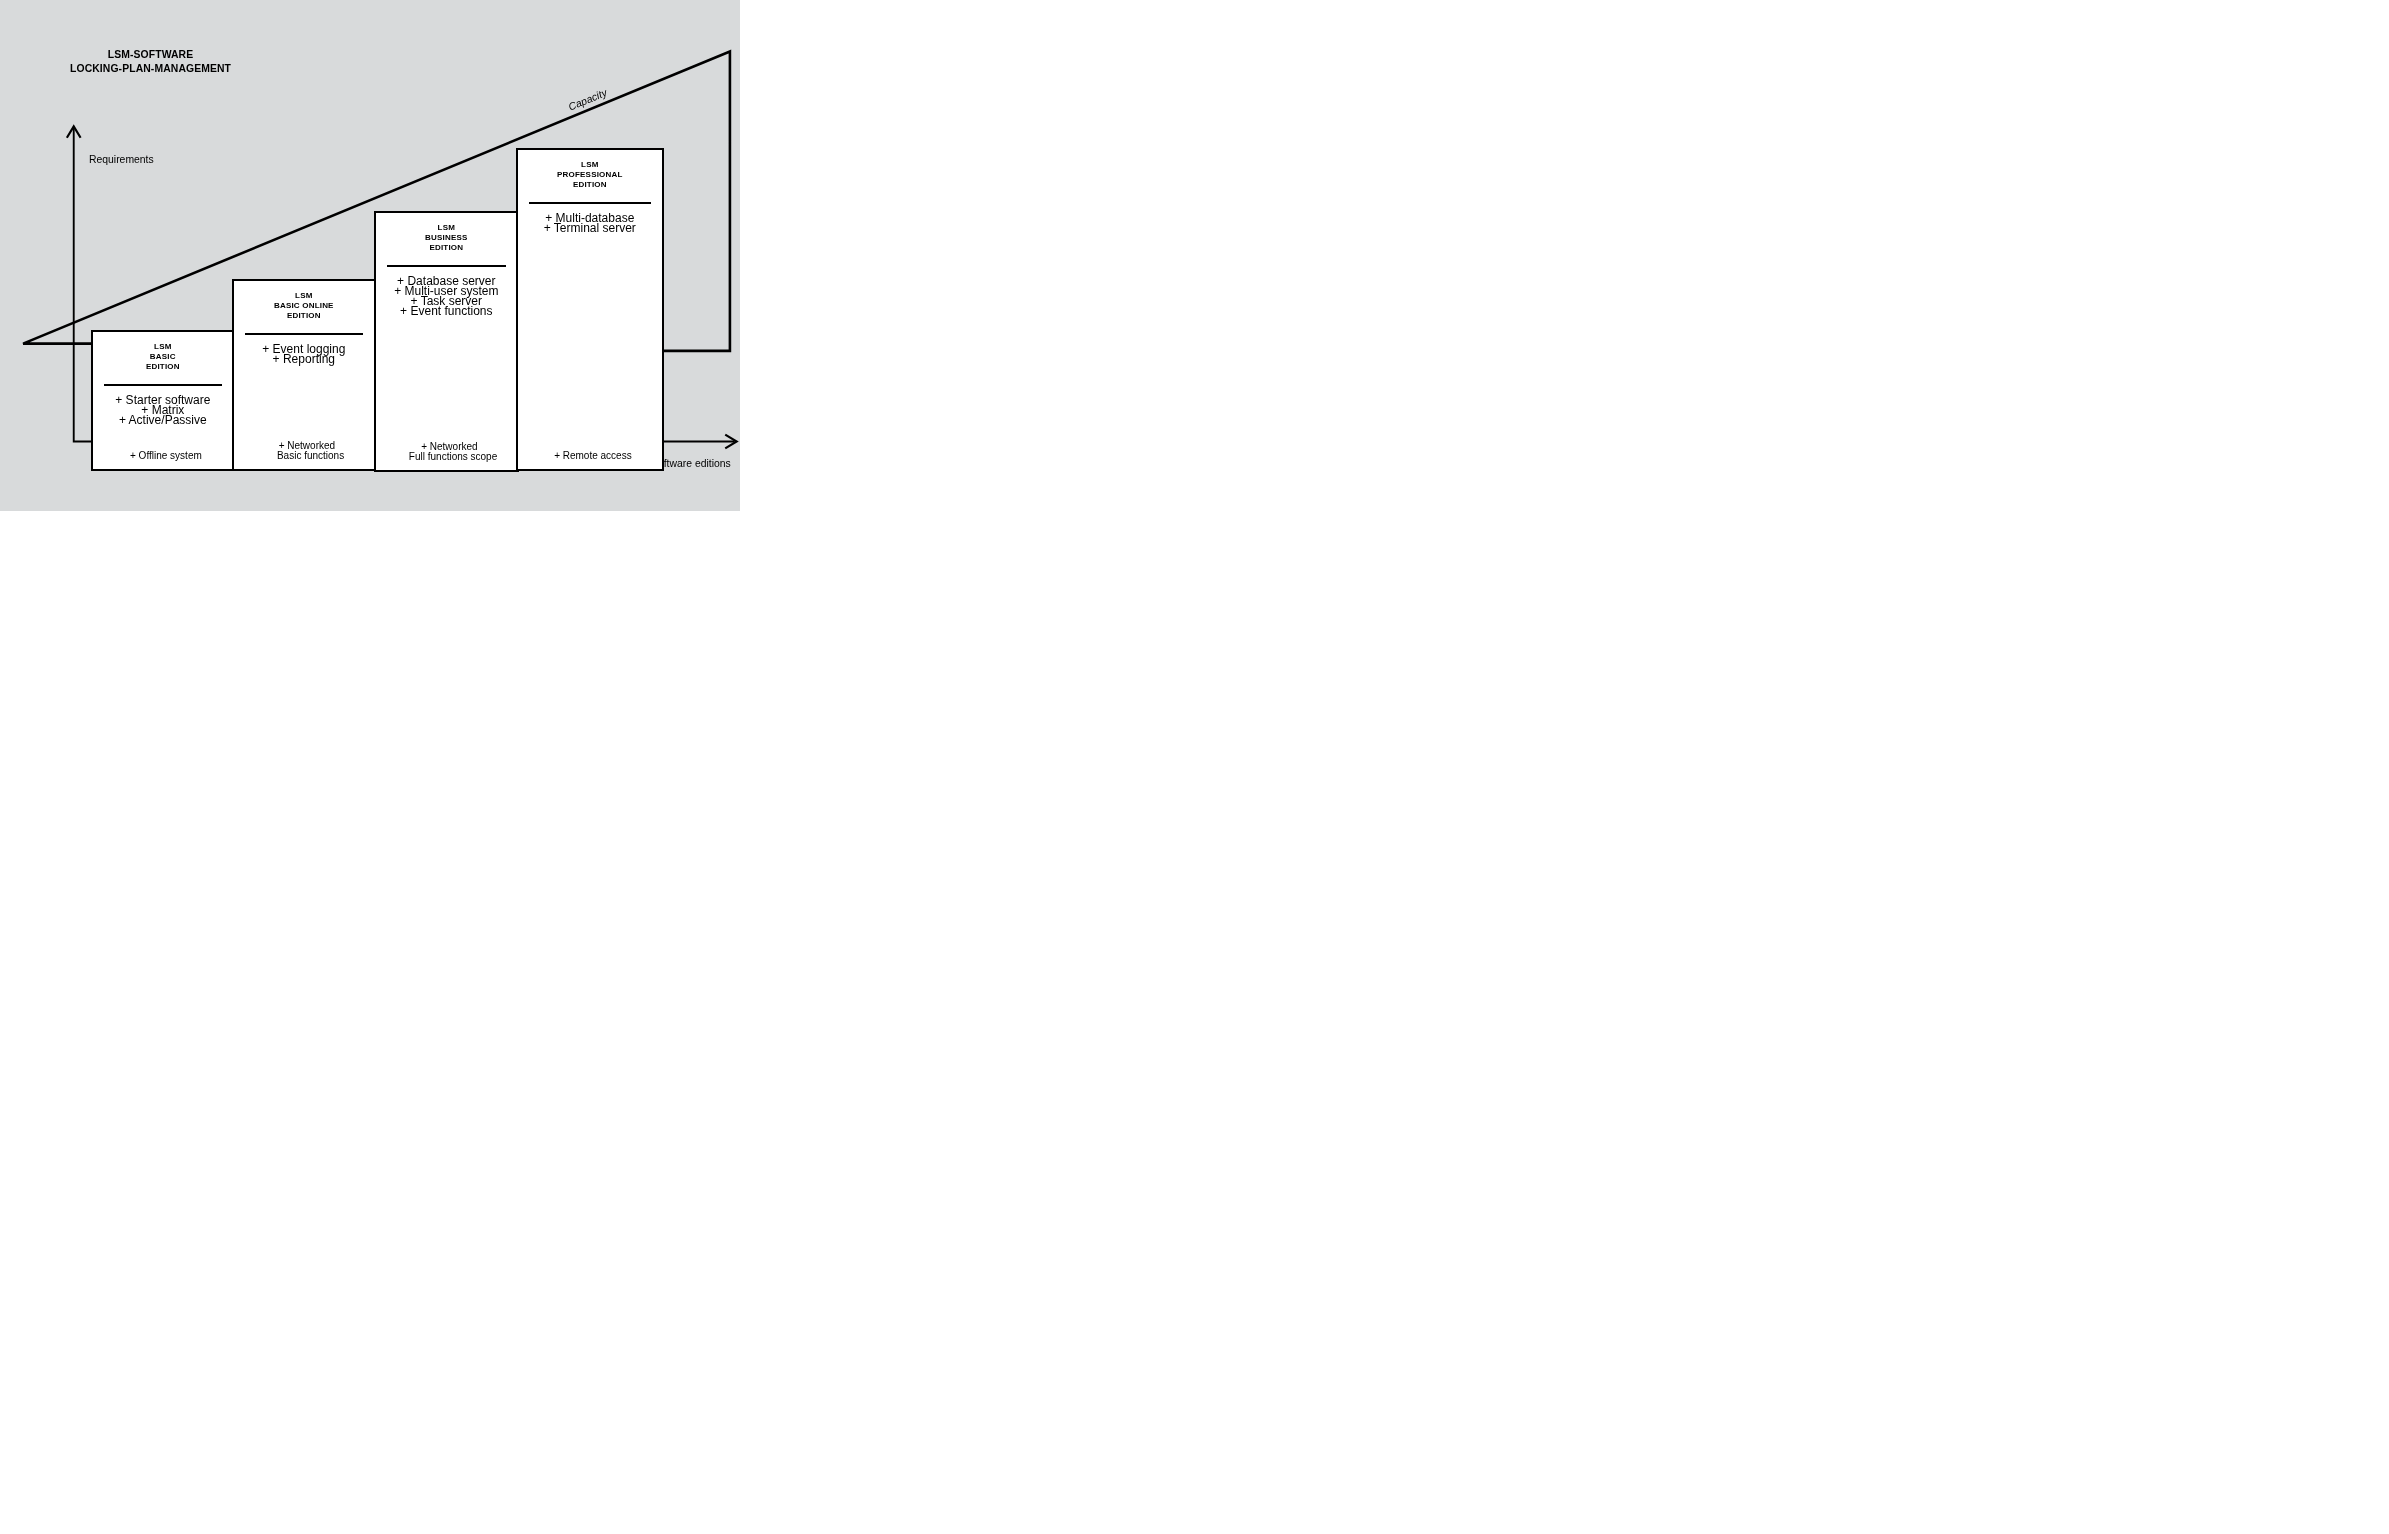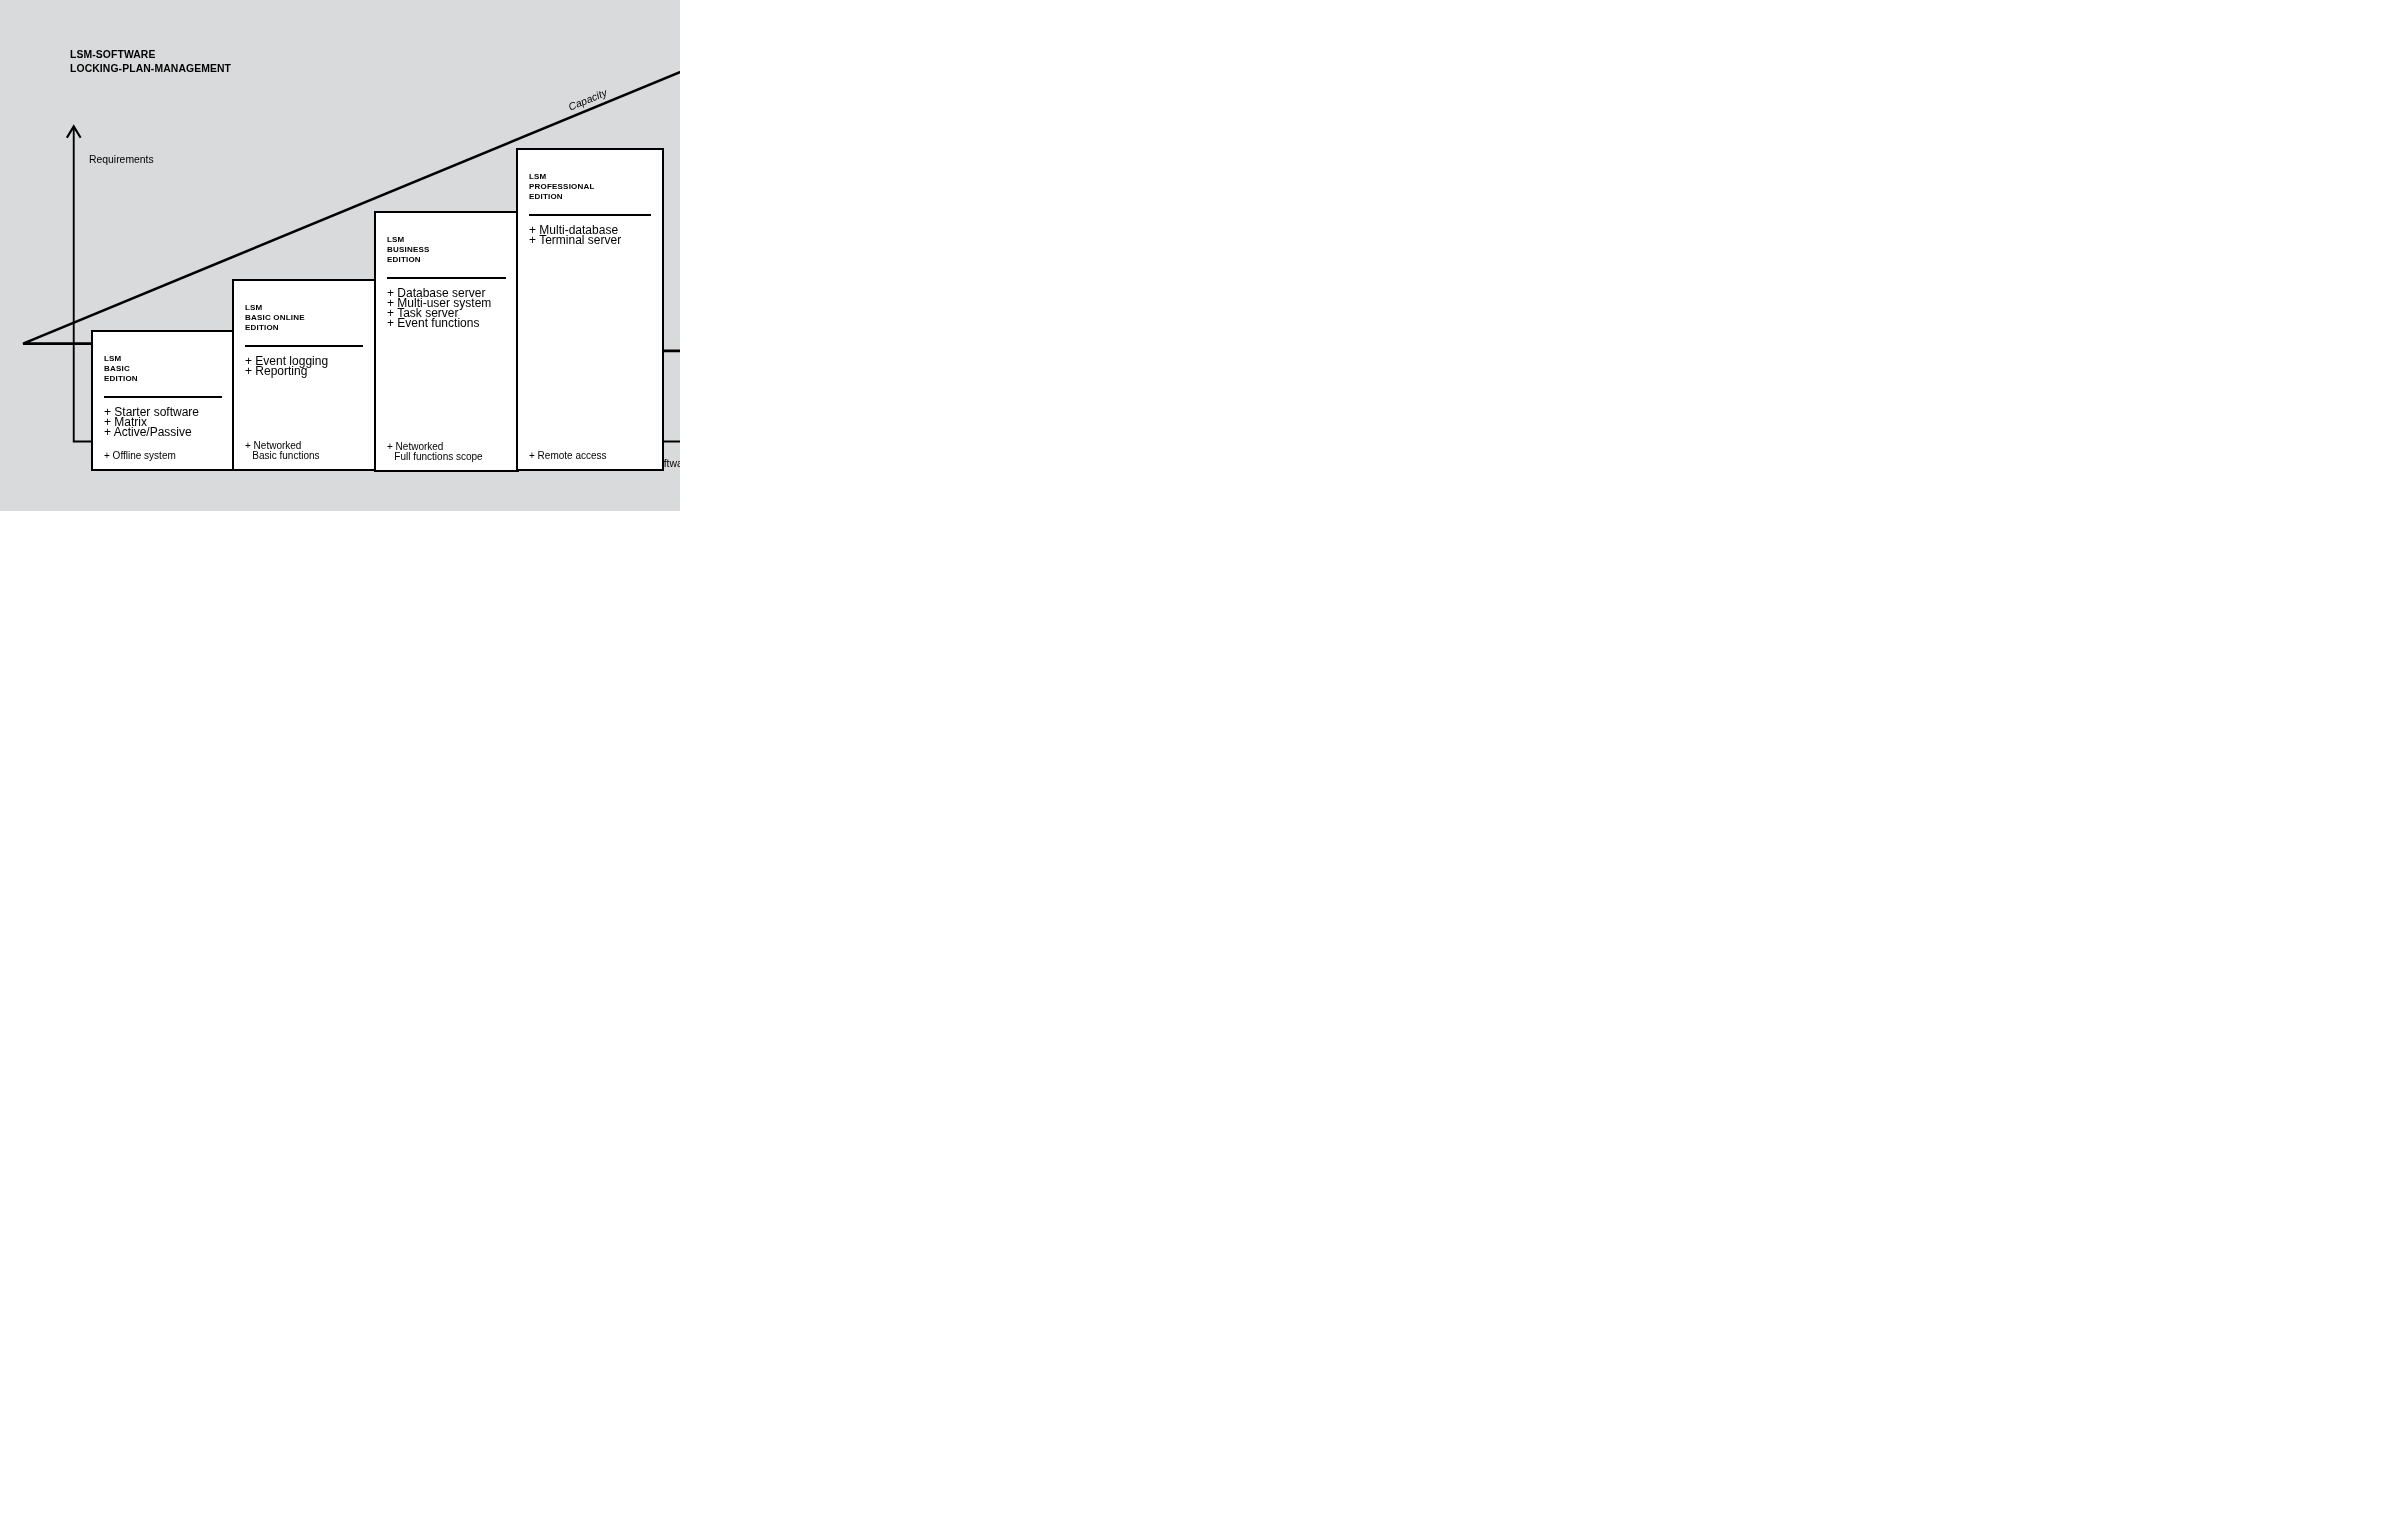--- a/index.html
+++ b/index.html
@@ -1,19 +1,19 @@
 <!DOCTYPE html>
 <html style="font-size:8.3px"><head>
 <meta charset="utf-8">
 <style>
   html,body { margin:0; padding:0; }
   body { font-family:"Liberation Sans", sans-serif; }
   #canvas {
-    position:relative; width:680px; height:511px;
-    background:#d8dadb; overflow:hidden; color:#000;
+    position:relative; width:740px; height:511px;
+    background:#d8dadb; overflow:hidden; color:#000;text-align:center;
   }
   #lines-layer { position:absolute; left:0; top:0; width:796px; height:511px; }
 
   .diagram-title {
     position:absolute; left:70px; top:48px;
     font-size:10.4px; font-weight:bold; line-height:13.5px;
     letter-spacing:0.1px; white-space:nowrap;
   }
   .axis-label { position:absolute; font-size:10.4px; white-space:nowrap; }
   #y-label { left:83px; top:154px;margin-left:6px; }
@@ -29,21 +29,21 @@
     border:2.6px solid #000; box-sizing:border-box;
   }
   .box1 { left:91px; top:330px; width:144px; height:141px; }
   .box2 { left:232px; top:279px; width:144px; height:192px; }
   .box3 { left:374px; top:211px; width:145px; height:261px; }
   .box4 { left:516px; top:148px; width:148px; height:323px; }
 
   .box-content { padding:7.3px 11.4px 0 11px; }
   .box-heading {
     font-size:8px; font-weight:bold; line-height:10px;
-    margin-top:15px; letter-spacing:0.2px;
+    margin-top:3px; letter-spacing:0.2px;
   }
   .box-heading span { display:block; }
   .heading-divider {
     height:1.6px; background:#000; border:none;
     margin:12px 0 0 0; width:100%;
   }
   .feature-list { margin-top:8.8px; font-size:12px; line-height:10px; }
   .feature-list div { white-space:nowrap; }
   .bottom-features {
     position:absolute; left:11px; right:5.2px; bottom:7.8px;

